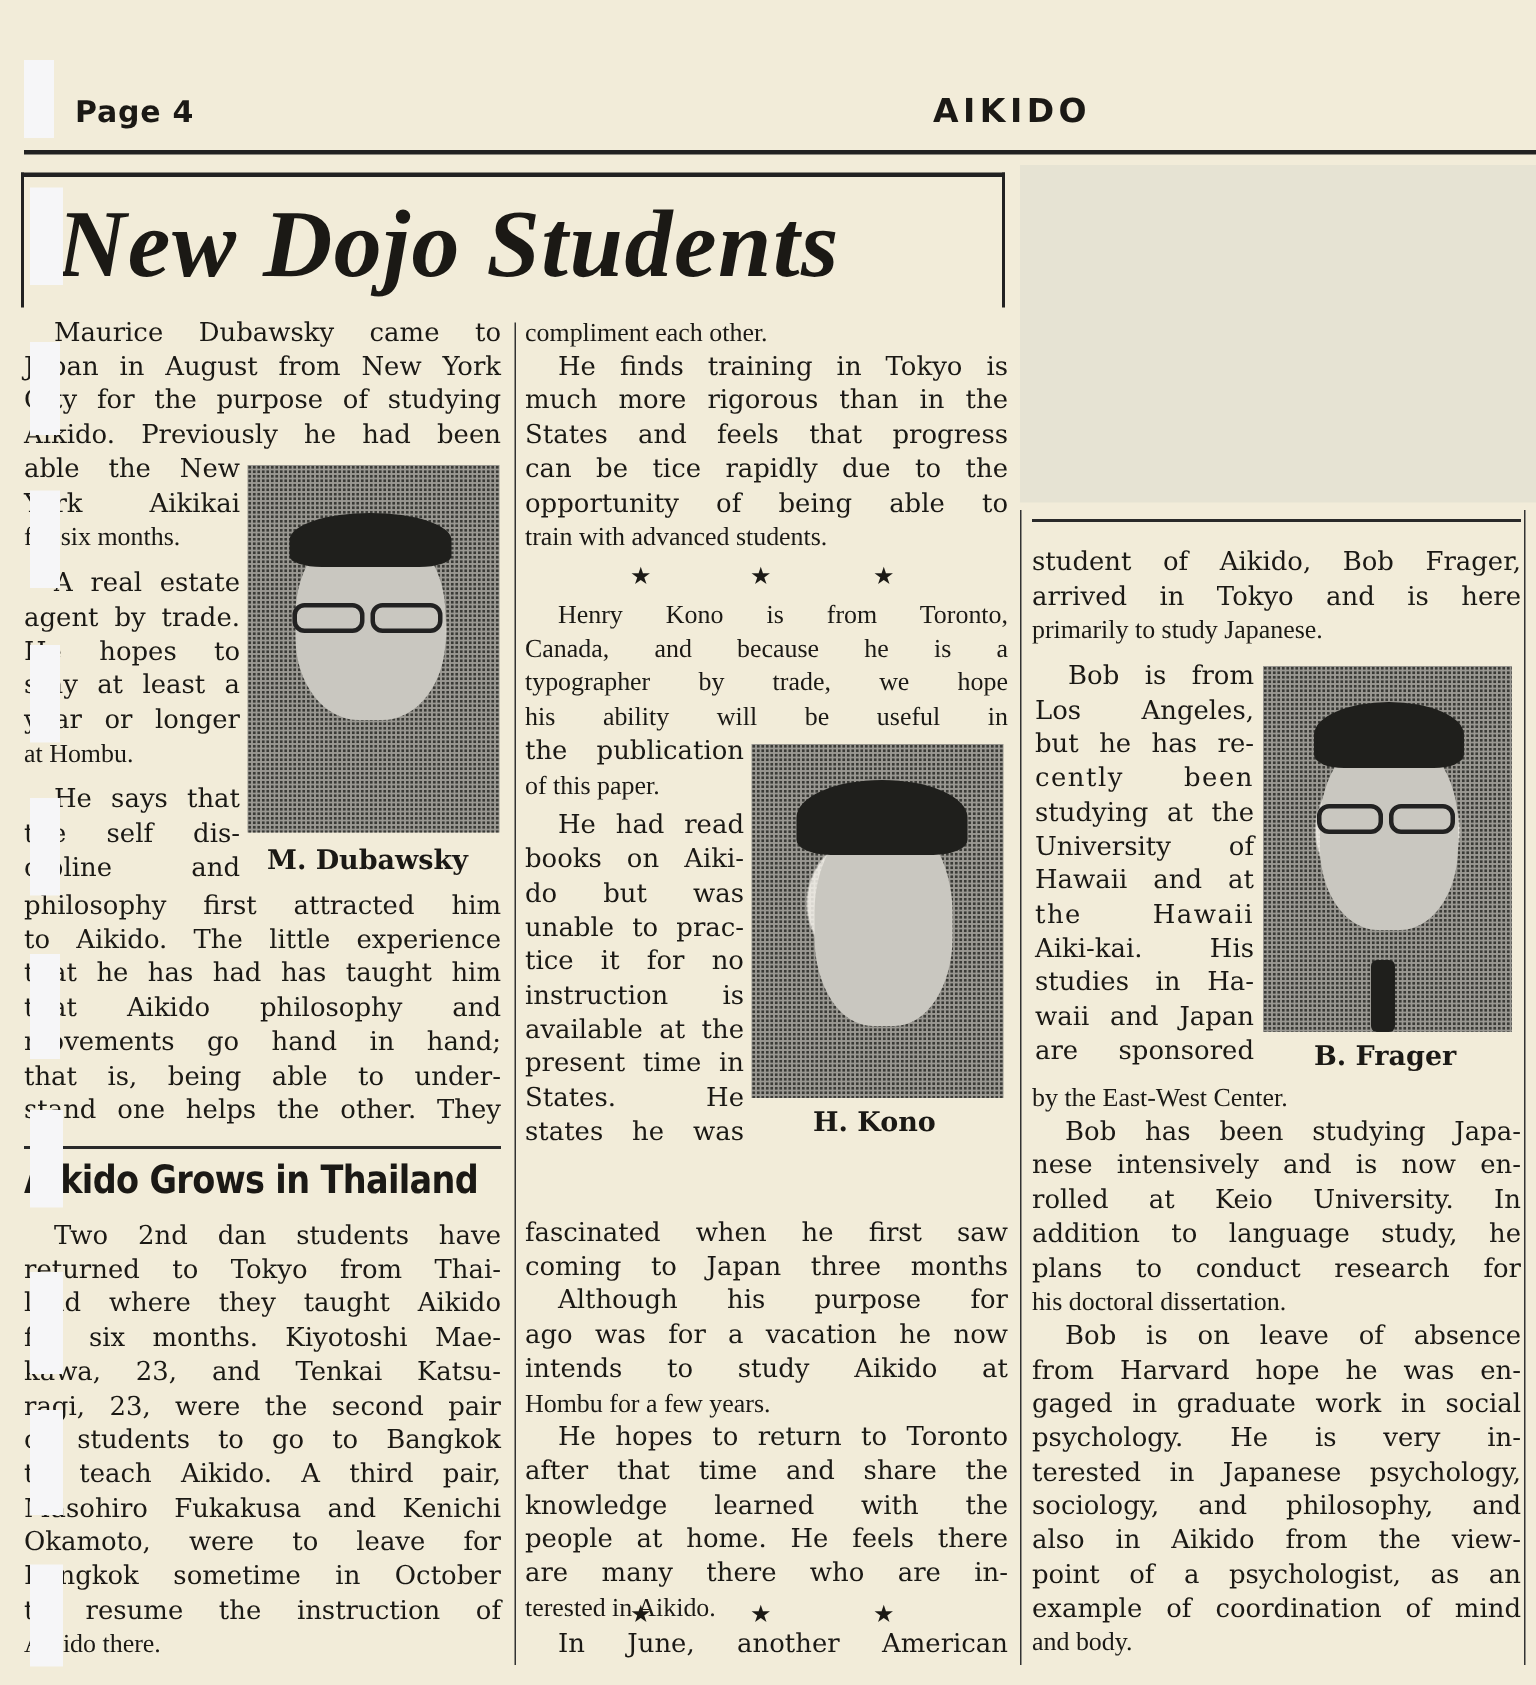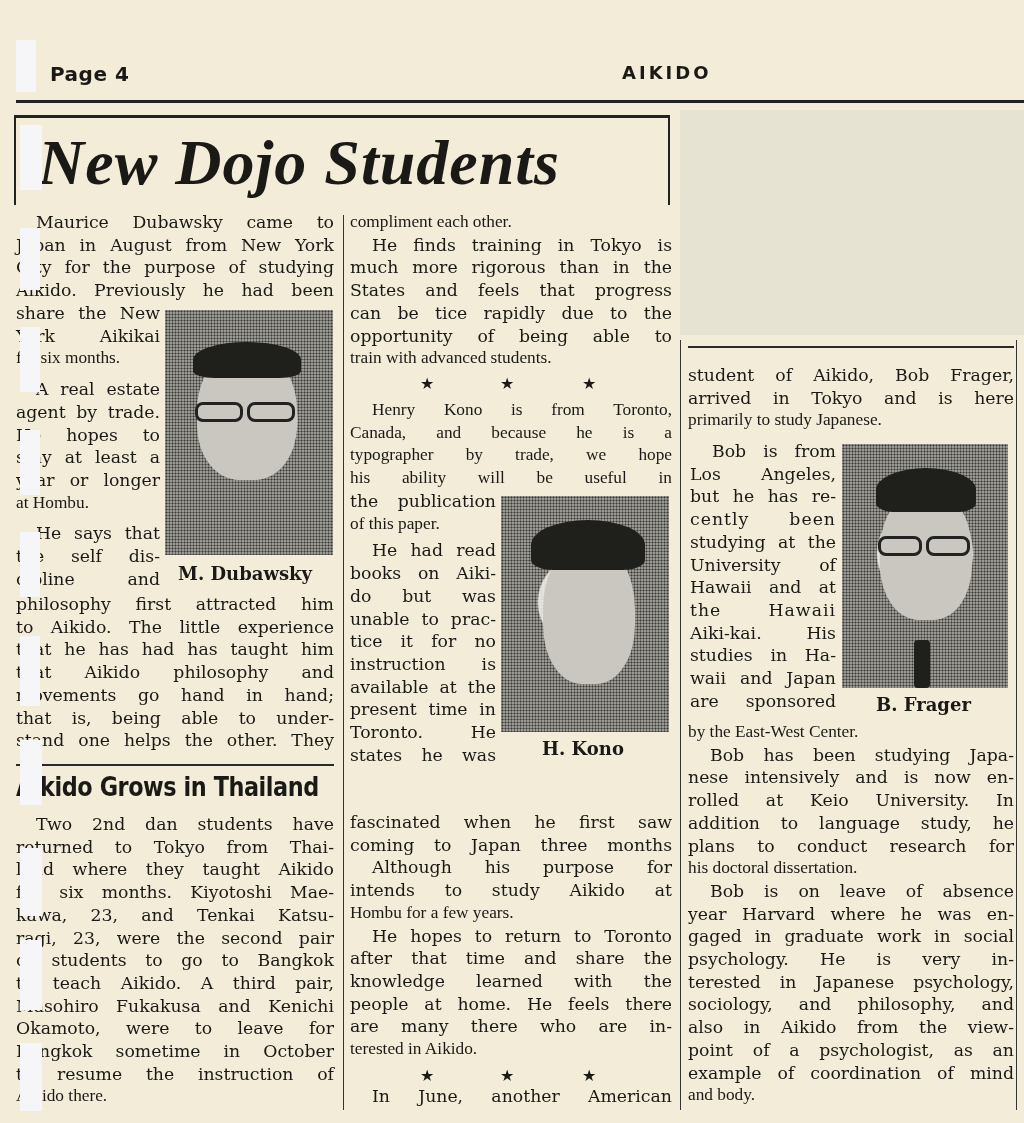--- a/index.html
+++ b/index.html
@@ -4,21 +4,21 @@
 <style>
   html, body { margin: 0; padding: 0; }
   body {
     width: 1024px; height: 1123px; position: relative; overflow: hidden;
     background: #f2ecd9;
     font-family: "DejaVu Serif", "Liberation Serif", serif;
     color: #1b1915;
   }
   .abs { position: absolute; }
   .header-page { left: 50px; top: 62px; font-family: "DejaVu Sans", sans-serif; font-weight: bold; font-size: 20px; letter-spacing: 0.5px; }
-  .header-title { left: 622px; top: 62px; font-family: "DejaVu Sans", sans-serif; font-weight: bold; font-size: 18px; letter-spacing: 3px; }
+  .header-title { left: 622px; top: 62px; font-family: "DejaVu Sans", sans-serif; font-weight: bold; font-size: 22px; letter-spacing: 3px; }
   .rule-top { left: 16px; top: 100px; width: 1008px; height: 3px; background: #222; }
   .blank-area { left: 680px; top: 110px; width: 344px; height: 225px; background: #e6e3d3; }
   .title-box { left: 14px; top: 115px; width: 656px; height: 90px; border-top: 3px solid #222; border-left: 2px solid #222; border-right: 2px solid #222; box-sizing: border-box; }
   .title-text { left: 38px; top: 128px; font-family: "Liberation Serif", "DejaVu Serif", serif; font-style: italic; font-weight: bold; font-size: 64px; letter-spacing: 1px; line-height: 70px; white-space: nowrap; }
   .col-rule { width: 1px; background: #333; }
   .line { font-size: 17.3px; line-height: 22.7px; white-space: nowrap; text-align: justify; text-align-last: justify; }
   .line.last { text-align-last: left; font-family: Liberation Serif, serif; }
   .col { position: absolute; }
   .photo {
     position: absolute;
@@ -57,21 +57,21 @@
 <div class="abs dash-rule" style="left:688px; top:346px; width:326px;"></div>
 
 <div class="col" style="left:16px; top:211px; width:318px;">
   <div class="line" style="text-indent:20px;">Maurice Dubawsky came to</div>
   <div class="line">Japan in August from New York</div>
   <div class="line">City for the purpose of studying</div>
   <div class="line">Aikido. Previously he had been</div>
 </div>
 
 <div class="col" style="left:16px; top:302px; width:144px;">
-  <div class="line">share the New</div>
+  <div class="line">able the New</div>
   <div class="line">York Aikikai</div>
   <div class="line last">for six months.</div>
   <div class="line" style="margin-top:8px; text-indent:20px;">A real estate</div>
   <div class="line">agent by trade.</div>
   <div class="line">He hopes to</div>
   <div class="line">stay at least a</div>
   <div class="line">year or longer</div>
   <div class="line last">at Hombu.</div>
   <div class="line" style="margin-top:8px; text-indent:20px;">He says that</div>
   <div class="line">the self dis-</div>
@@ -142,34 +142,35 @@
   <div class="line">the publication</div>
   <div class="line last">of this paper.</div>
   <div class="line" style="margin-top:4px; text-indent:22px;">He had read</div>
   <div class="line">books on Aiki-</div>
   <div class="line">do but was</div>
   <div class="line">unable to prac-</div>
   <div class="line">tice it for no</div>
   <div class="line">instruction is</div>
   <div class="line">available at the</div>
   <div class="line">present time in</div>
-  <div class="line">Toronto. He</div>
+  <div class="line">States. He</div>
   <div class="line">states he was</div>
 </div>
 
 <div class="photo" style="left:501px; top:496px; width:168px; height:236px;">
   <div class="face" style="left:42px; top:48px; width:92px; height:140px;"></div>
   <div class="hair" style="left:30px; top:24px; width:114px; height:50px;"></div>
 </div>
 <div class="caption" style="left:542px; top:738px;">H. Kono</div>
 
 <div class="col" style="left:350px; top:767px; width:322px;margin-top:44px;">
   <div class="line">fascinated when he first saw</div>
   <div class="line">coming to Japan three months</div>
   <div class="line" style="text-indent:22px;">Although his purpose for</div>
+  <div class="line">ago was for a vacation he now</div>
   <div class="line">intends to study Aikido at</div>
   <div class="line last">Hombu for a few years.</div>
   <div class="line" style="text-indent:22px;">He hopes to return to Toronto</div>
   <div class="line">after that time and share the</div>
   <div class="line">knowledge learned with the</div>
   <div class="line">people at home. He feels there</div>
   <div class="line">are many there who are in-</div>
   <div class="line last">terested in Aikido.</div>
 </div>
 
@@ -214,21 +215,21 @@
 
 <div class="col" style="left:688px; top:721px; width:326px;">
   <div class="line last">by the East-West Center.</div>
   <div class="line" style="text-indent:22px;">Bob has been studying Japa-</div>
   <div class="line">nese intensively and is now en-</div>
   <div class="line">rolled at Keio University. In</div>
   <div class="line">addition to language study, he</div>
   <div class="line">plans to conduct research for</div>
   <div class="line last">his doctoral dissertation.</div>
   <div class="line" style="text-indent:22px;">Bob is on leave of absence</div>
-  <div class="line">year Harvard where he was en-</div>
+  <div class="line">from Harvard hope he was en-</div>
   <div class="line">gaged in graduate work in social</div>
   <div class="line">psychology. He is very in-</div>
   <div class="line">terested in Japanese psychology,</div>
   <div class="line">sociology, and philosophy, and</div>
   <div class="line">also in Aikido from the view-</div>
   <div class="line">point of a psychologist, as an</div>
   <div class="line">example of coordination of mind</div>
   <div class="line last">and body.</div>
 </div>
 

